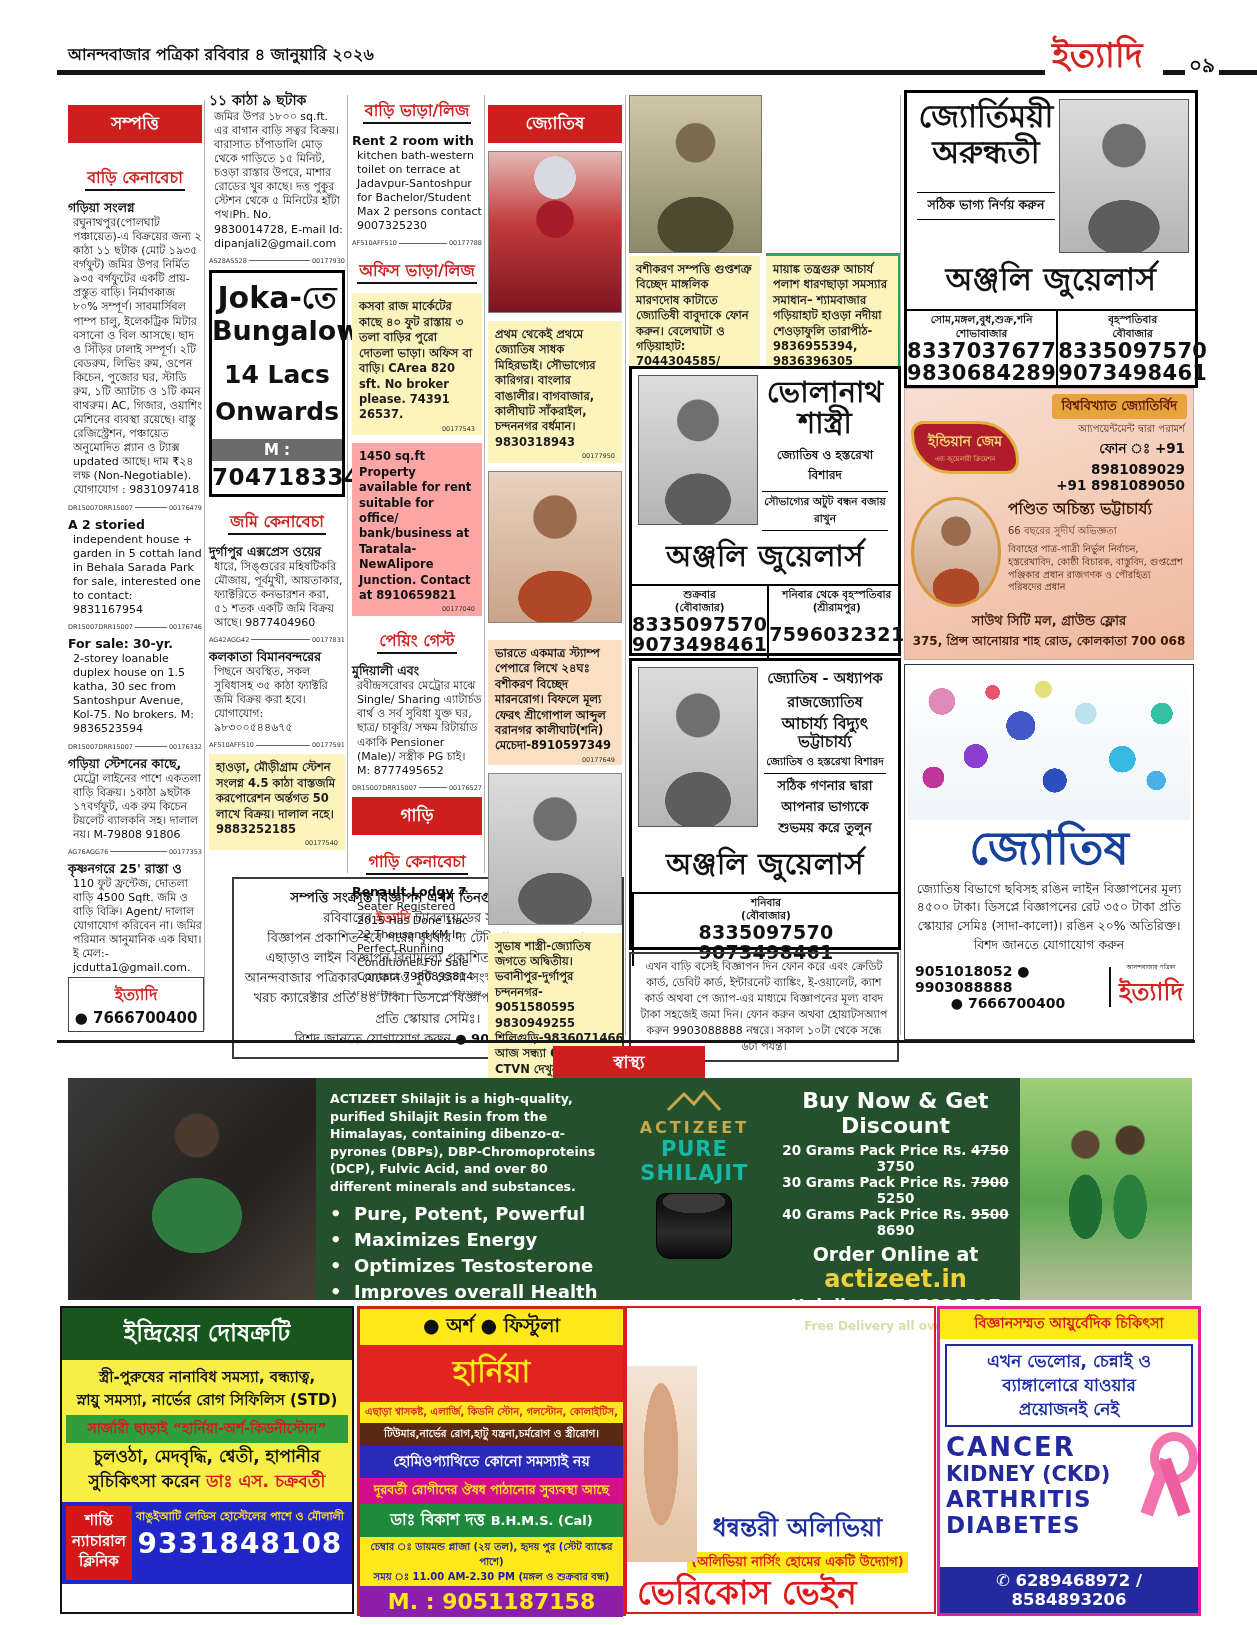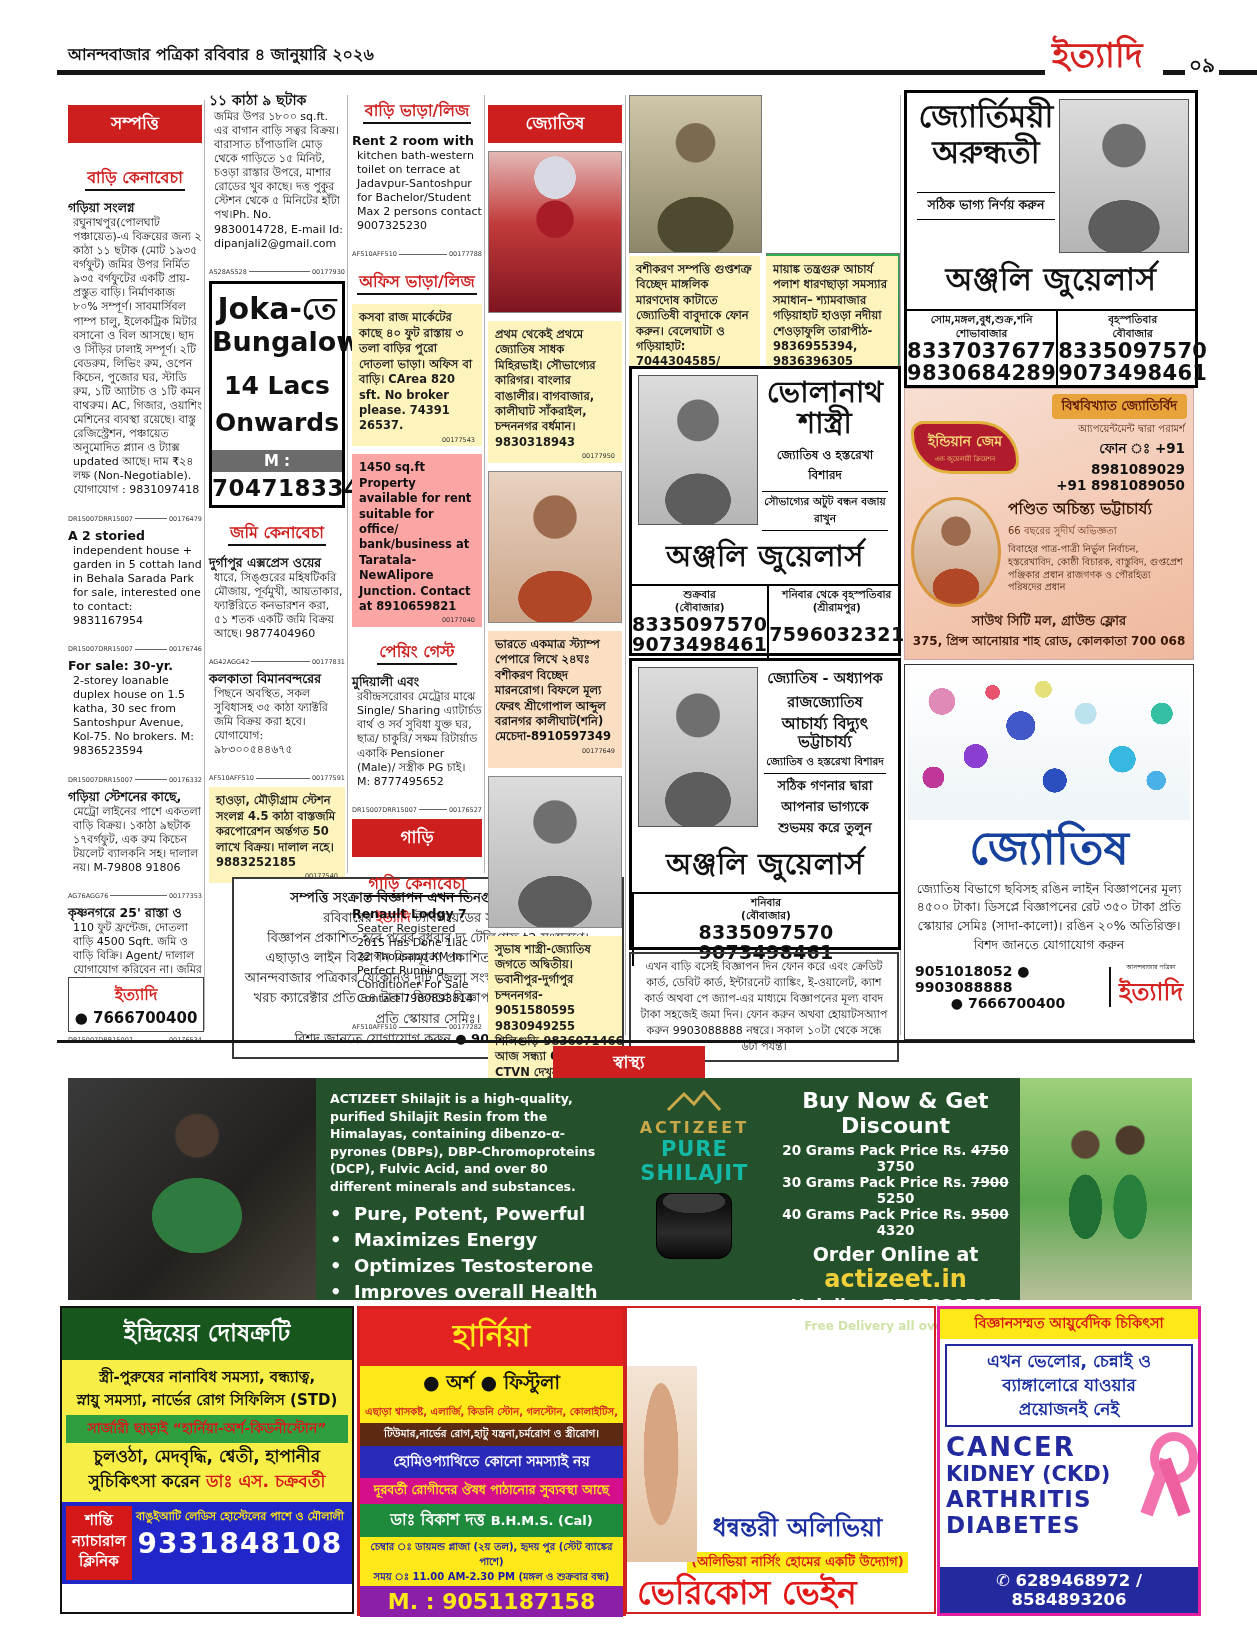--- a/index.html
+++ b/index.html
@@ -12,25 +12,25 @@
   .brand-big{font-size:34px;font-weight:bold;color:#d42320;line-height:1;}
   .pageno{font-size:20px;font-weight:bold;color:#101010;}
   
   .sec-box{background:#cd1f1e;color:#fff;font-weight:bold;text-align:center;font-size:17px;padding:5px 0;}
   .sub-head{text-align:center;margin:0 0 8px;}
   .sub-head span{color:#cd1f1e;font-weight:bold;font-size:16px;border-bottom:2.5px solid #111;padding:0 2px 2px;}
   
   .ad{font-size:11px;line-height:1.28;color:#101010;}
   .ad .lead{font-size:12.5px;font-weight:bold;display:block;}
   .ad .bd{display:block;margin-left:5px;}
-  .code{display:flex;align-items:center;font-size:6.5px;color:#333;margin:17px 0 5px;justify-content:flex-end;}
+  .code{display:flex;align-items:center;font-size:6.5px;color:#333;margin:6px 0 5px;justify-content:flex-end;}
   .code .ln{flex:1;border-bottom:1px solid #666;margin:0 2px;}
   .ybox{background:#fcf3bd;padding:6px 7px 2px;font-size:11.5px;font-weight:600;line-height:1.34;color:#1d1d1d;}
   .bluebox{background:#fca5a5;padding:6px 7px 2px;font-size:11.5px;font-weight:600;line-height:1.34;}
-  .obox{background:#fbdfc2;padding:6px 7px 12px;font-size:11.5px;font-weight:600;line-height:1.34;}
+  .obox{background:#fbdfc2;padding:6px 7px 0;font-size:11.5px;font-weight:600;line-height:1.34;margin-top:9px;}
   .ser{text-align:right;font-size:6.5px;font-weight:normal;color:#333;margin-top:2px;}
   
   .joka{border:3px solid #000;text-align:center;padding-top:8px;}
   .joka .j1{font-size:30px;font-weight:bold;line-height:1.15;}
   .joka .j2{font-size:27px;font-weight:bold;line-height:1.2;}
   .joka .j3{font-size:25px;font-weight:bold;line-height:1.5;}
   .joka .mbar{background:#6b6b6b;color:#fff;font-weight:bold;font-size:15px;padding:2px 0;margin-top:8px;}
   .joka .jph{font-size:23px;font-weight:bold;letter-spacing:.5px;padding:3px 0 4px;}
   
   .bw-box{border:3px solid #000;background:#fff;}
@@ -433,21 +433,21 @@
             <path d="M4 22 L20 6 L30 16 L40 4 L56 22" fill="none" stroke="#c9a84c" stroke-width="3"></path>
           </svg>
         <div style="font-size:16px;font-weight:bold;color:#c9a84c;letter-spacing:3px;">ACTIZEET</div>
         <div style="font-size:21px;font-weight:bold;color:#14b8a6;letter-spacing:1px;">PURE SHILAJIT</div>
         <div style="margin:8px auto 0;width:74px;height:64px;background:radial-gradient(ellipse 70% 30% at 50% 12%,#3a3a3a 0 60%,transparent 61%),linear-gradient(180deg,#111 20%,#2c2c2c 60%,#0a0a0a);border-radius:10px 10px 14px 14px;border:1px solid #000;"></div>
       </div>
       <div style="flex:1.3;text-align:center;padding-top:10px;">
         <div style="font-size:22px;font-weight:bold;">Buy Now &amp; Get Discount</div>
         <div style="font-size:13.5px;font-weight:bold;margin-top:4px;"><span>20 Grams Pack Price Rs.</span> <span class="strike">4750</span> <span>3750</span></div>
         <div style="font-size:13.5px;font-weight:bold;"><span>30 Grams Pack Price Rs.</span> <span class="strike">7900</span> <span>5250</span></div>
-        <div style="font-size:13.5px;font-weight:bold;"><span>40 Grams Pack Price Rs.</span> <span class="strike">9500</span> <span>4320</span></div>
+        <div style="font-size:13.5px;font-weight:bold;"><span>40 Grams Pack Price Rs.</span> <span class="strike">9500</span> <span>8690</span></div>
         <div style="font-size:19px;font-weight:bold;margin-top:5px;">Order Online at</div>
         <div style="font-size:24px;font-weight:bold;color:#f0cf3a;">actizeet.in</div>
         <div style="font-size:17px;font-weight:bold;margin-top:3px;">Helpline: 7595881507</div>
         <div style="font-size:12px;font-weight:600;color:#cfe3a8;margin-top:3px;">Free Delivery all over India</div>
       </div>
     </div>
     <div class="photo ph-run" style="width:172px;flex:none;"></div>
   </div>
 
   <div class="abs" style="left:60px;top:1306px;width:290px;height:304px;border:2px solid #111;">
@@ -466,22 +466,22 @@
         <div>ক্লিনিক</div>
       </div>
       <div style="flex:1;text-align:center;">
         <div style="color:#ffe818;font-size:11px;font-weight:bold;padding-top:2px;">বাঙুইআটি লেডিস হোস্টেলের পাশে ও মৌলালী</div>
         <div style="color:#fff;font-size:28px;font-weight:bold;letter-spacing:1px;">9331848108</div>
       </div>
     </div>
   </div>
 
   <div class="abs" style="left:357px;top:1306px;width:263px;height:304px;border:3px solid #d02020;display:flex;flex-direction:column;">
+    <div class="band" style="background:#ffe818;color:#111;font-size:19px;padding:2px 0;">● অর্শ  ● ফিস্টুলা</div>
     <div class="band" style="background:#e32222;color:#ffe818;font-size:30px;padding:3px 0;">হার্নিয়া</div>
-    <div class="band" style="background:#ffe818;color:#111;font-size:19px;padding:2px 0;">● অর্শ  ● ফিস্টুলা</div>
     <div class="band" style="background:#ffe818;color:#d02020;font-size:10px;padding:2px 2px;">এছাড়া শ্বাসকষ্ট, এলার্জি, কিডনি স্টোন, গলস্টোন, কোলাইটিস,</div>
     <div class="band" style="background:#5c2a12;color:#fff;font-size:10.5px;padding:3px 2px;">টিউমার,নার্ভের রোগ,হাটু যন্ত্রনা,চর্মরোগ ও স্ত্রীরোগ।</div>
     <div class="band" style="background:#2a2ab8;color:#fff;font-size:14px;padding:4px 0;">হোমিওপ্যাথিতে কোনো সমস্যাই নয়</div>
     <div class="band" style="background:#d50f8c;color:#ffe818;font-size:12.5px;padding:3px 0;">দূরবর্তী রোগীদের ঔষধ পাঠানোর সুব্যবস্থা আছে</div>
     <div class="band" style="background:#1d8a3c;color:#fff;font-size:16px;padding:3px 0;"><span>ডাঃ বিকাশ দত্ত</span> <span style="font-size:13px;">B.H.M.S. (Cal)</span></div>
     <div class="band" style="background:#ffe818;color:#1a1aa8;font-size:10px;padding:2px 2px;line-height:1.5;">
       <div>চেম্বার ঃ ডায়মন্ড প্লাজা (২য় তল), হৃদয় পুর (স্টেট ব্যাঙ্কের পাশে)</div>
       <div>সময় ঃ 11.00 AM-2.30 PM (মঙ্গল ও শুক্রবার বন্ধ)</div>
     </div>
     <div class="band" style="background:#8c1fa8;color:#ffe818;font-size:22px;padding:3px 0;flex:1;">M. : 9051187158</div>

